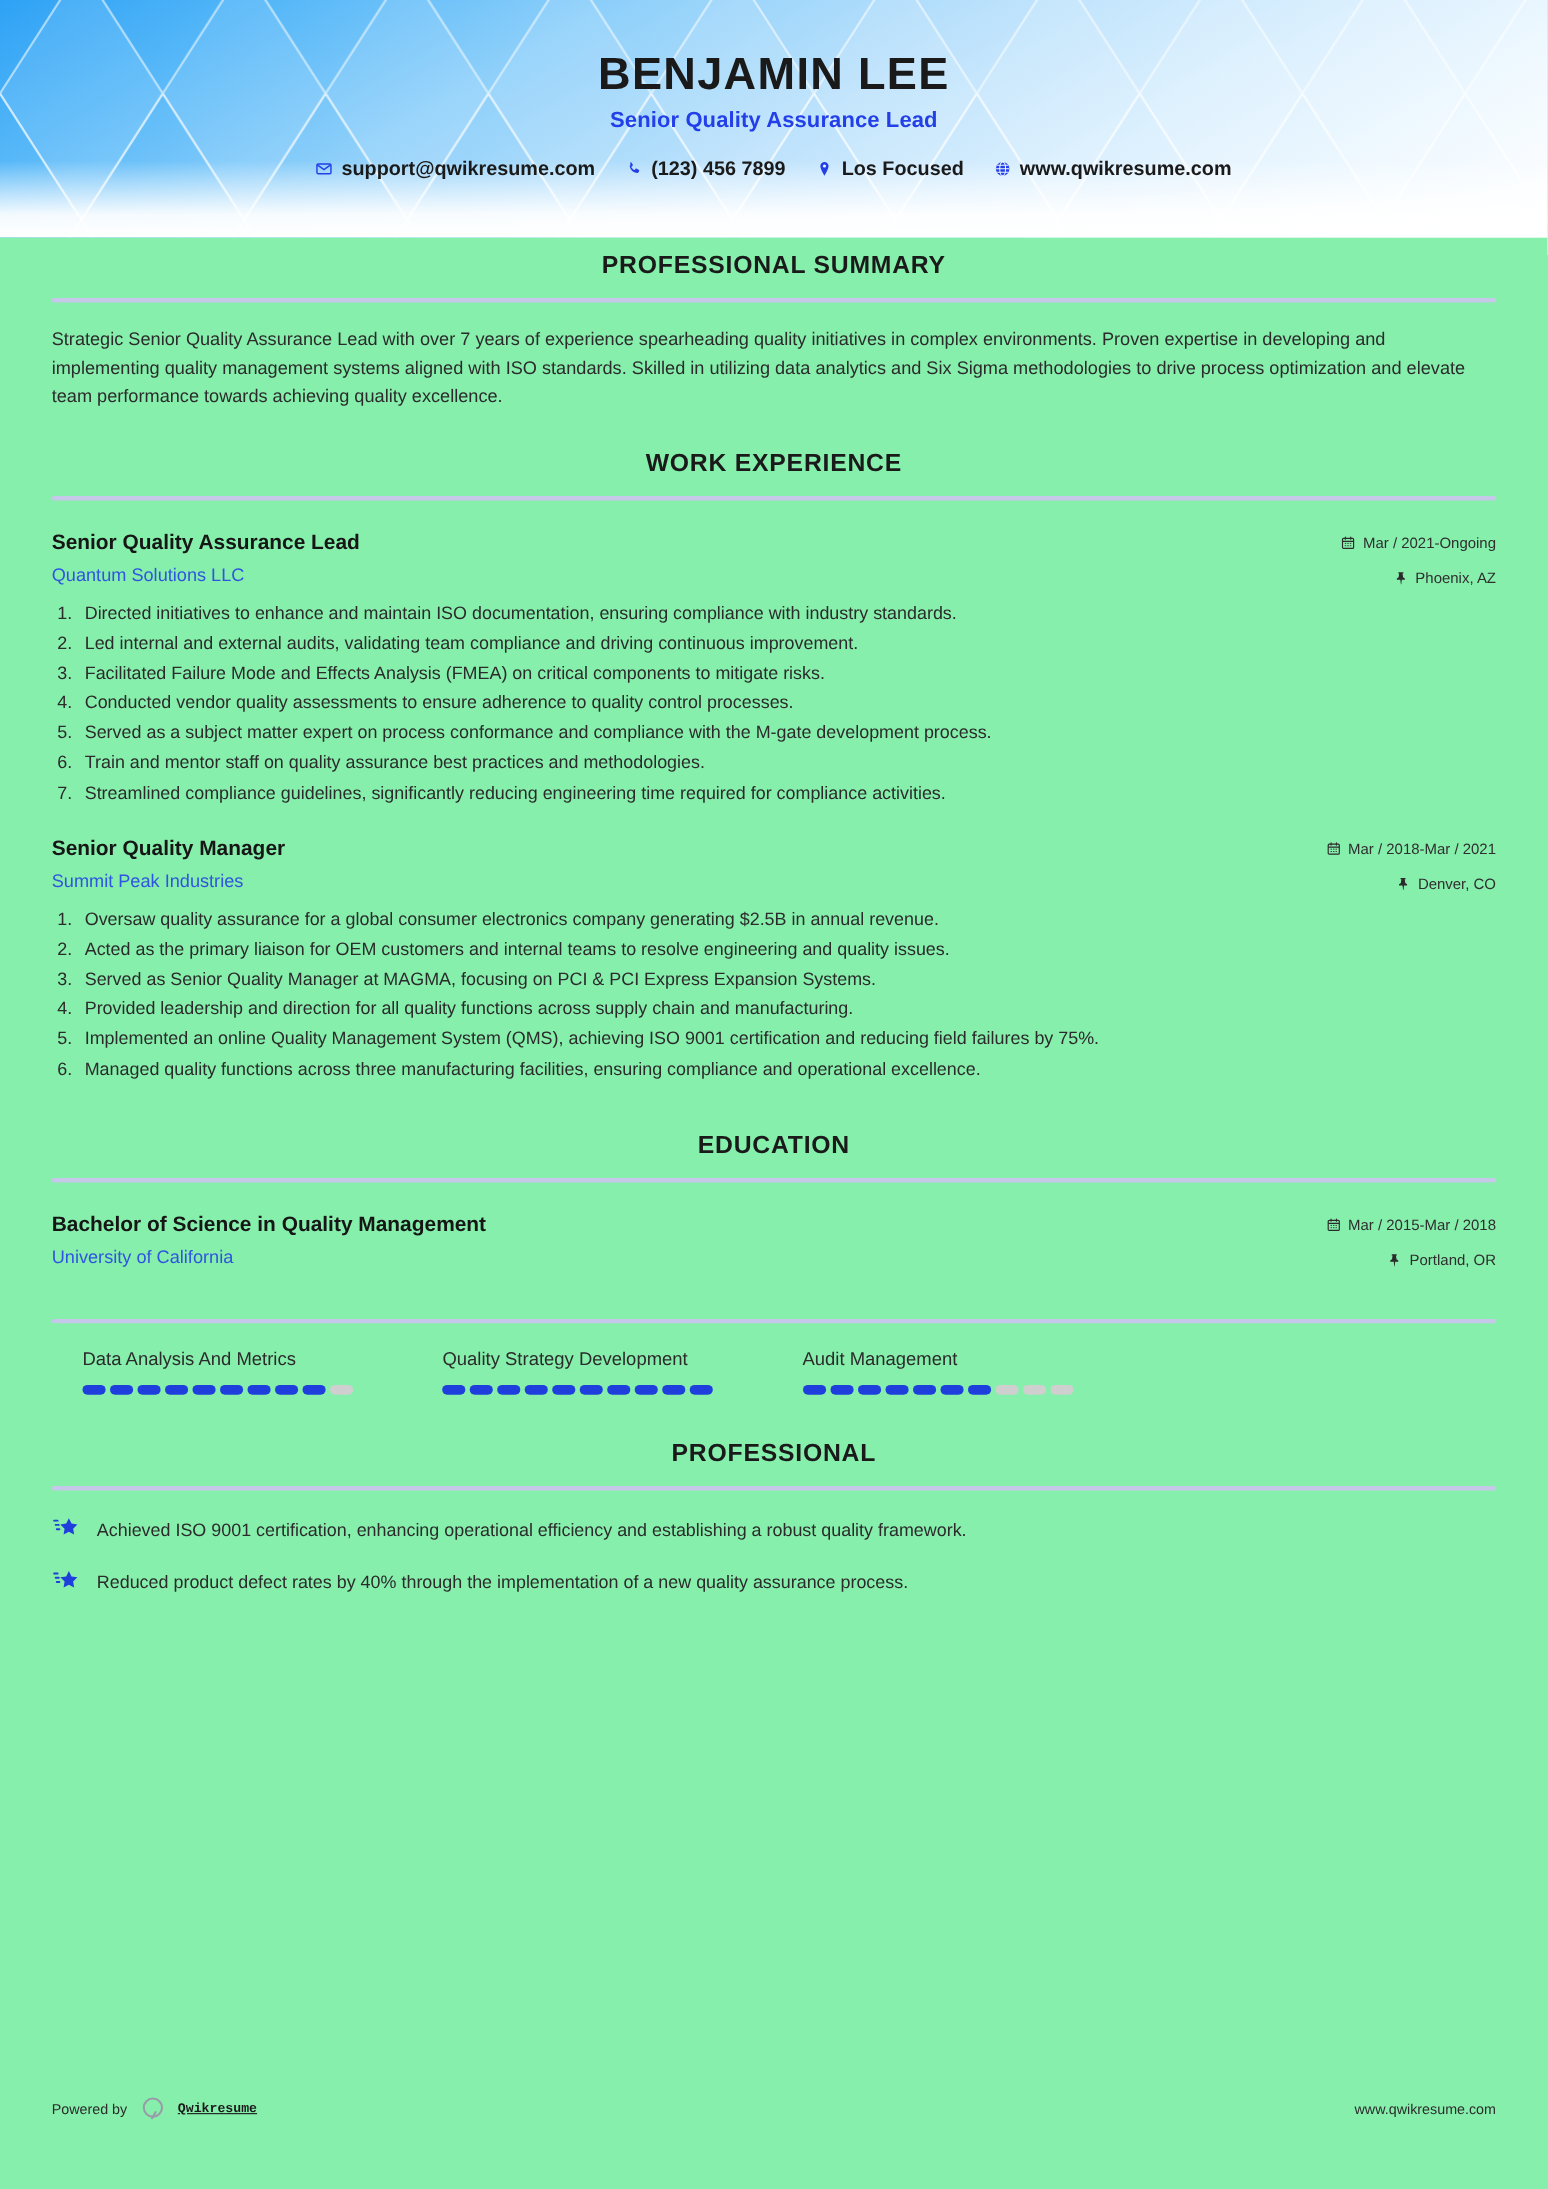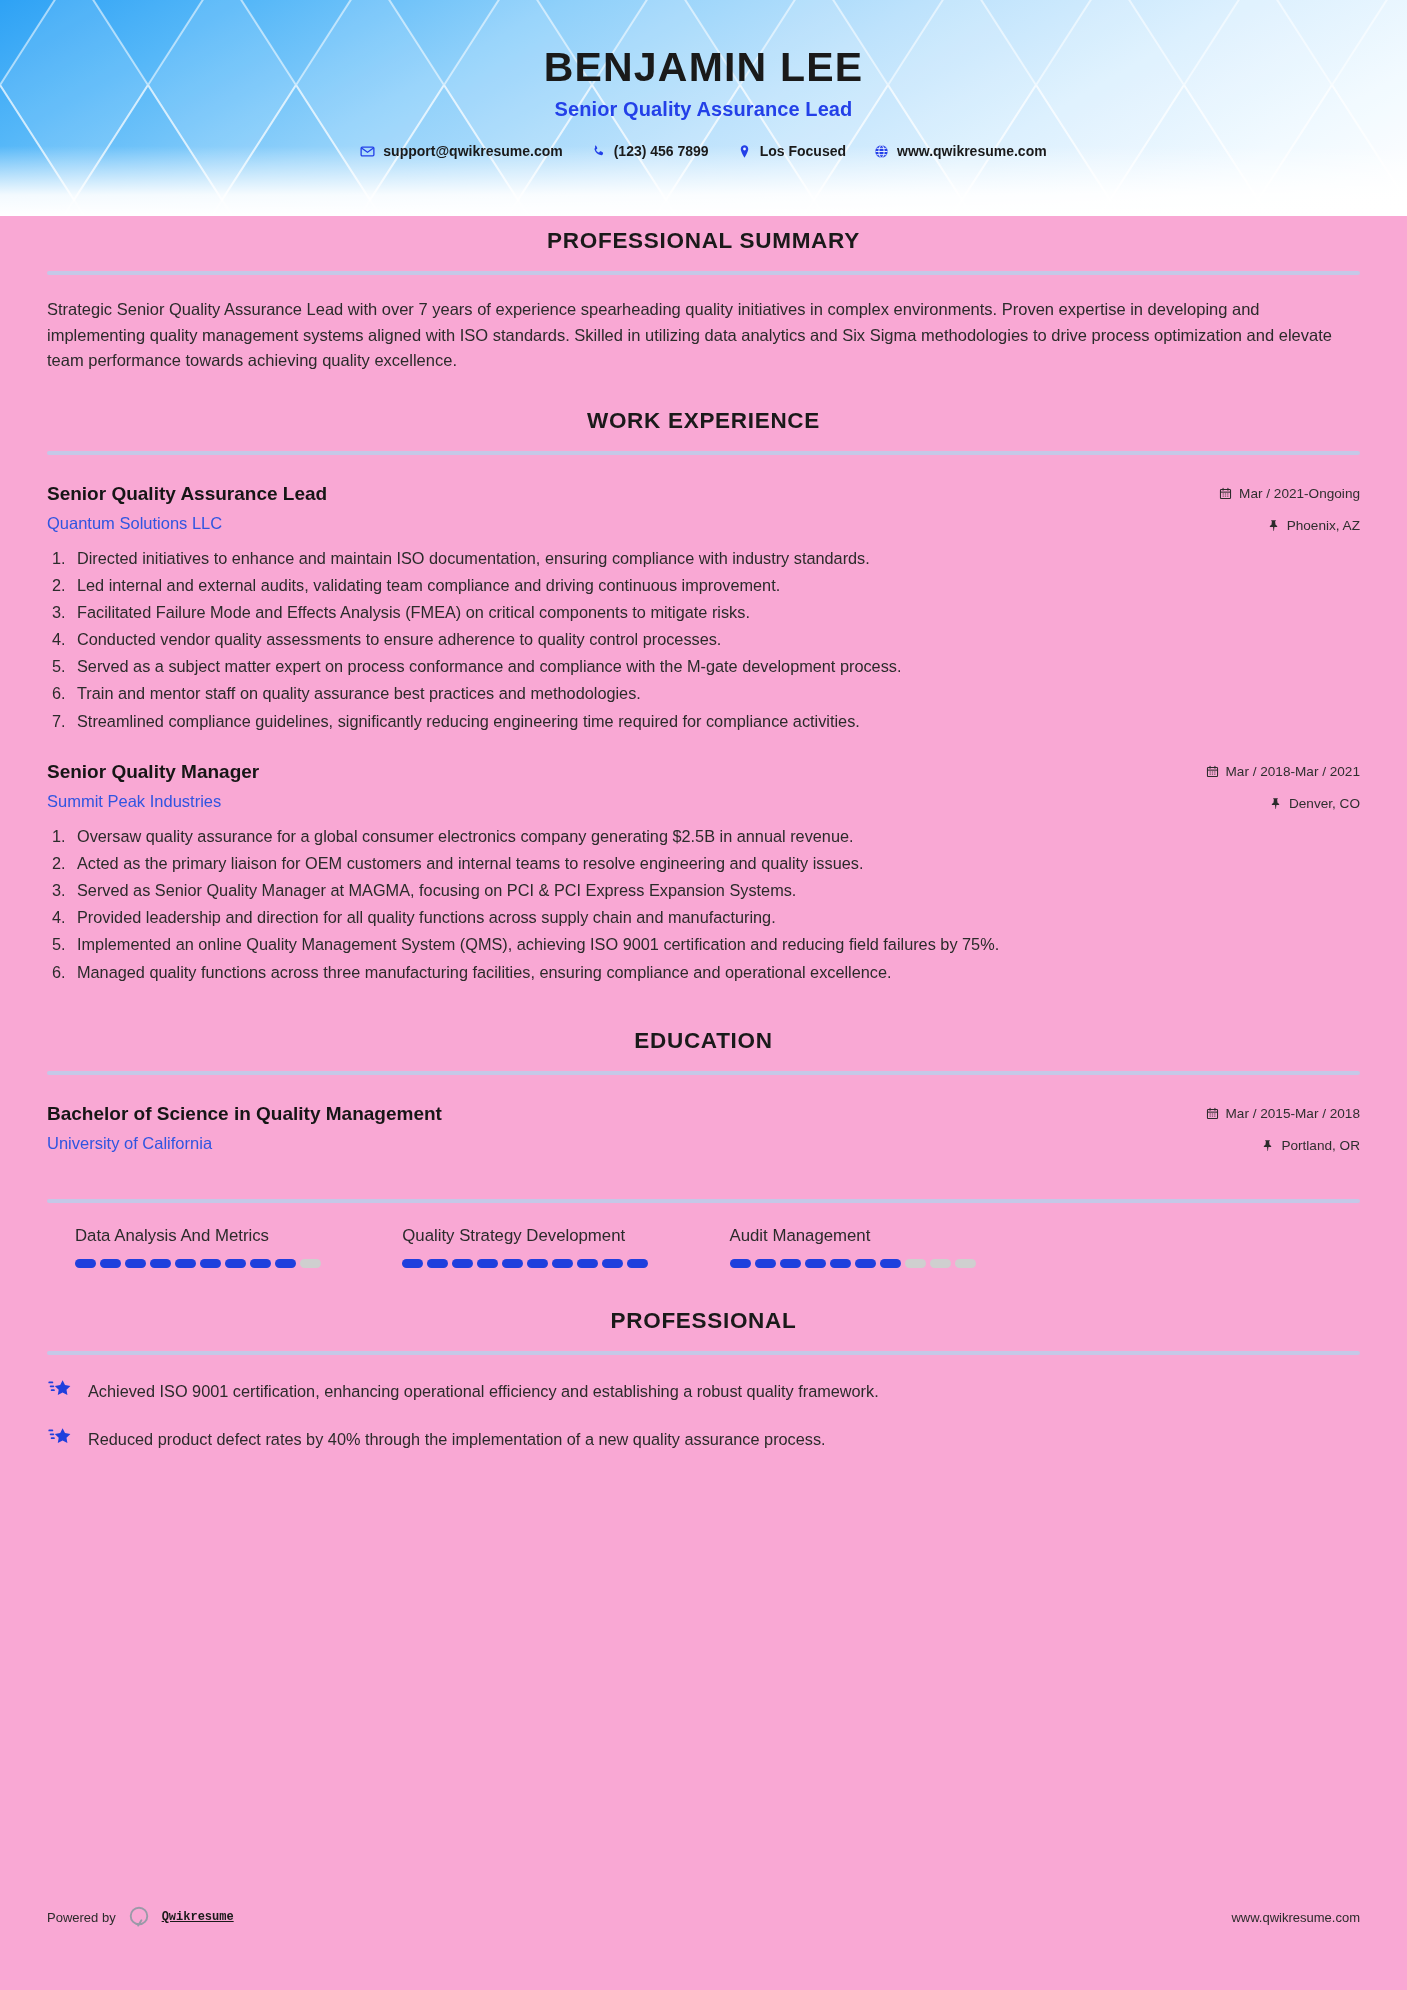--- a/index.html
+++ b/index.html
@@ -8,21 +8,21 @@
   html, body {
     width: 1407px;
     background: #ffffff;
     font-family: "Liberation Sans", sans-serif;
   }
 
   .page {
     position: relative;
     width: 1407px;
     height: 1990px;
-    background: #f9a8d4;
+    background: #86efac;
     overflow: hidden;
   }
 
   
   .header {
     position: relative;
     width: 100%;
     height: 216px;
     overflow: hidden;
     background: linear-gradient(150deg,
@@ -65,21 +65,21 @@
     font-weight: bold;
     color: #2340e8;
     letter-spacing: .1px;
   }
   .contact-row {
     margin-top: 22px;
     display: flex;
     justify-content: center;
     align-items: center;
     gap: 0px;
-    font-size: 14px;
+    font-size: 18px;
     font-weight: bold;
     color: #1a1a1a;
   }
   .contact-item {
     display: inline-flex;
     align-items: center;
     gap: 8px;
     padding: 0 14px;
     white-space: nowrap;
   }

